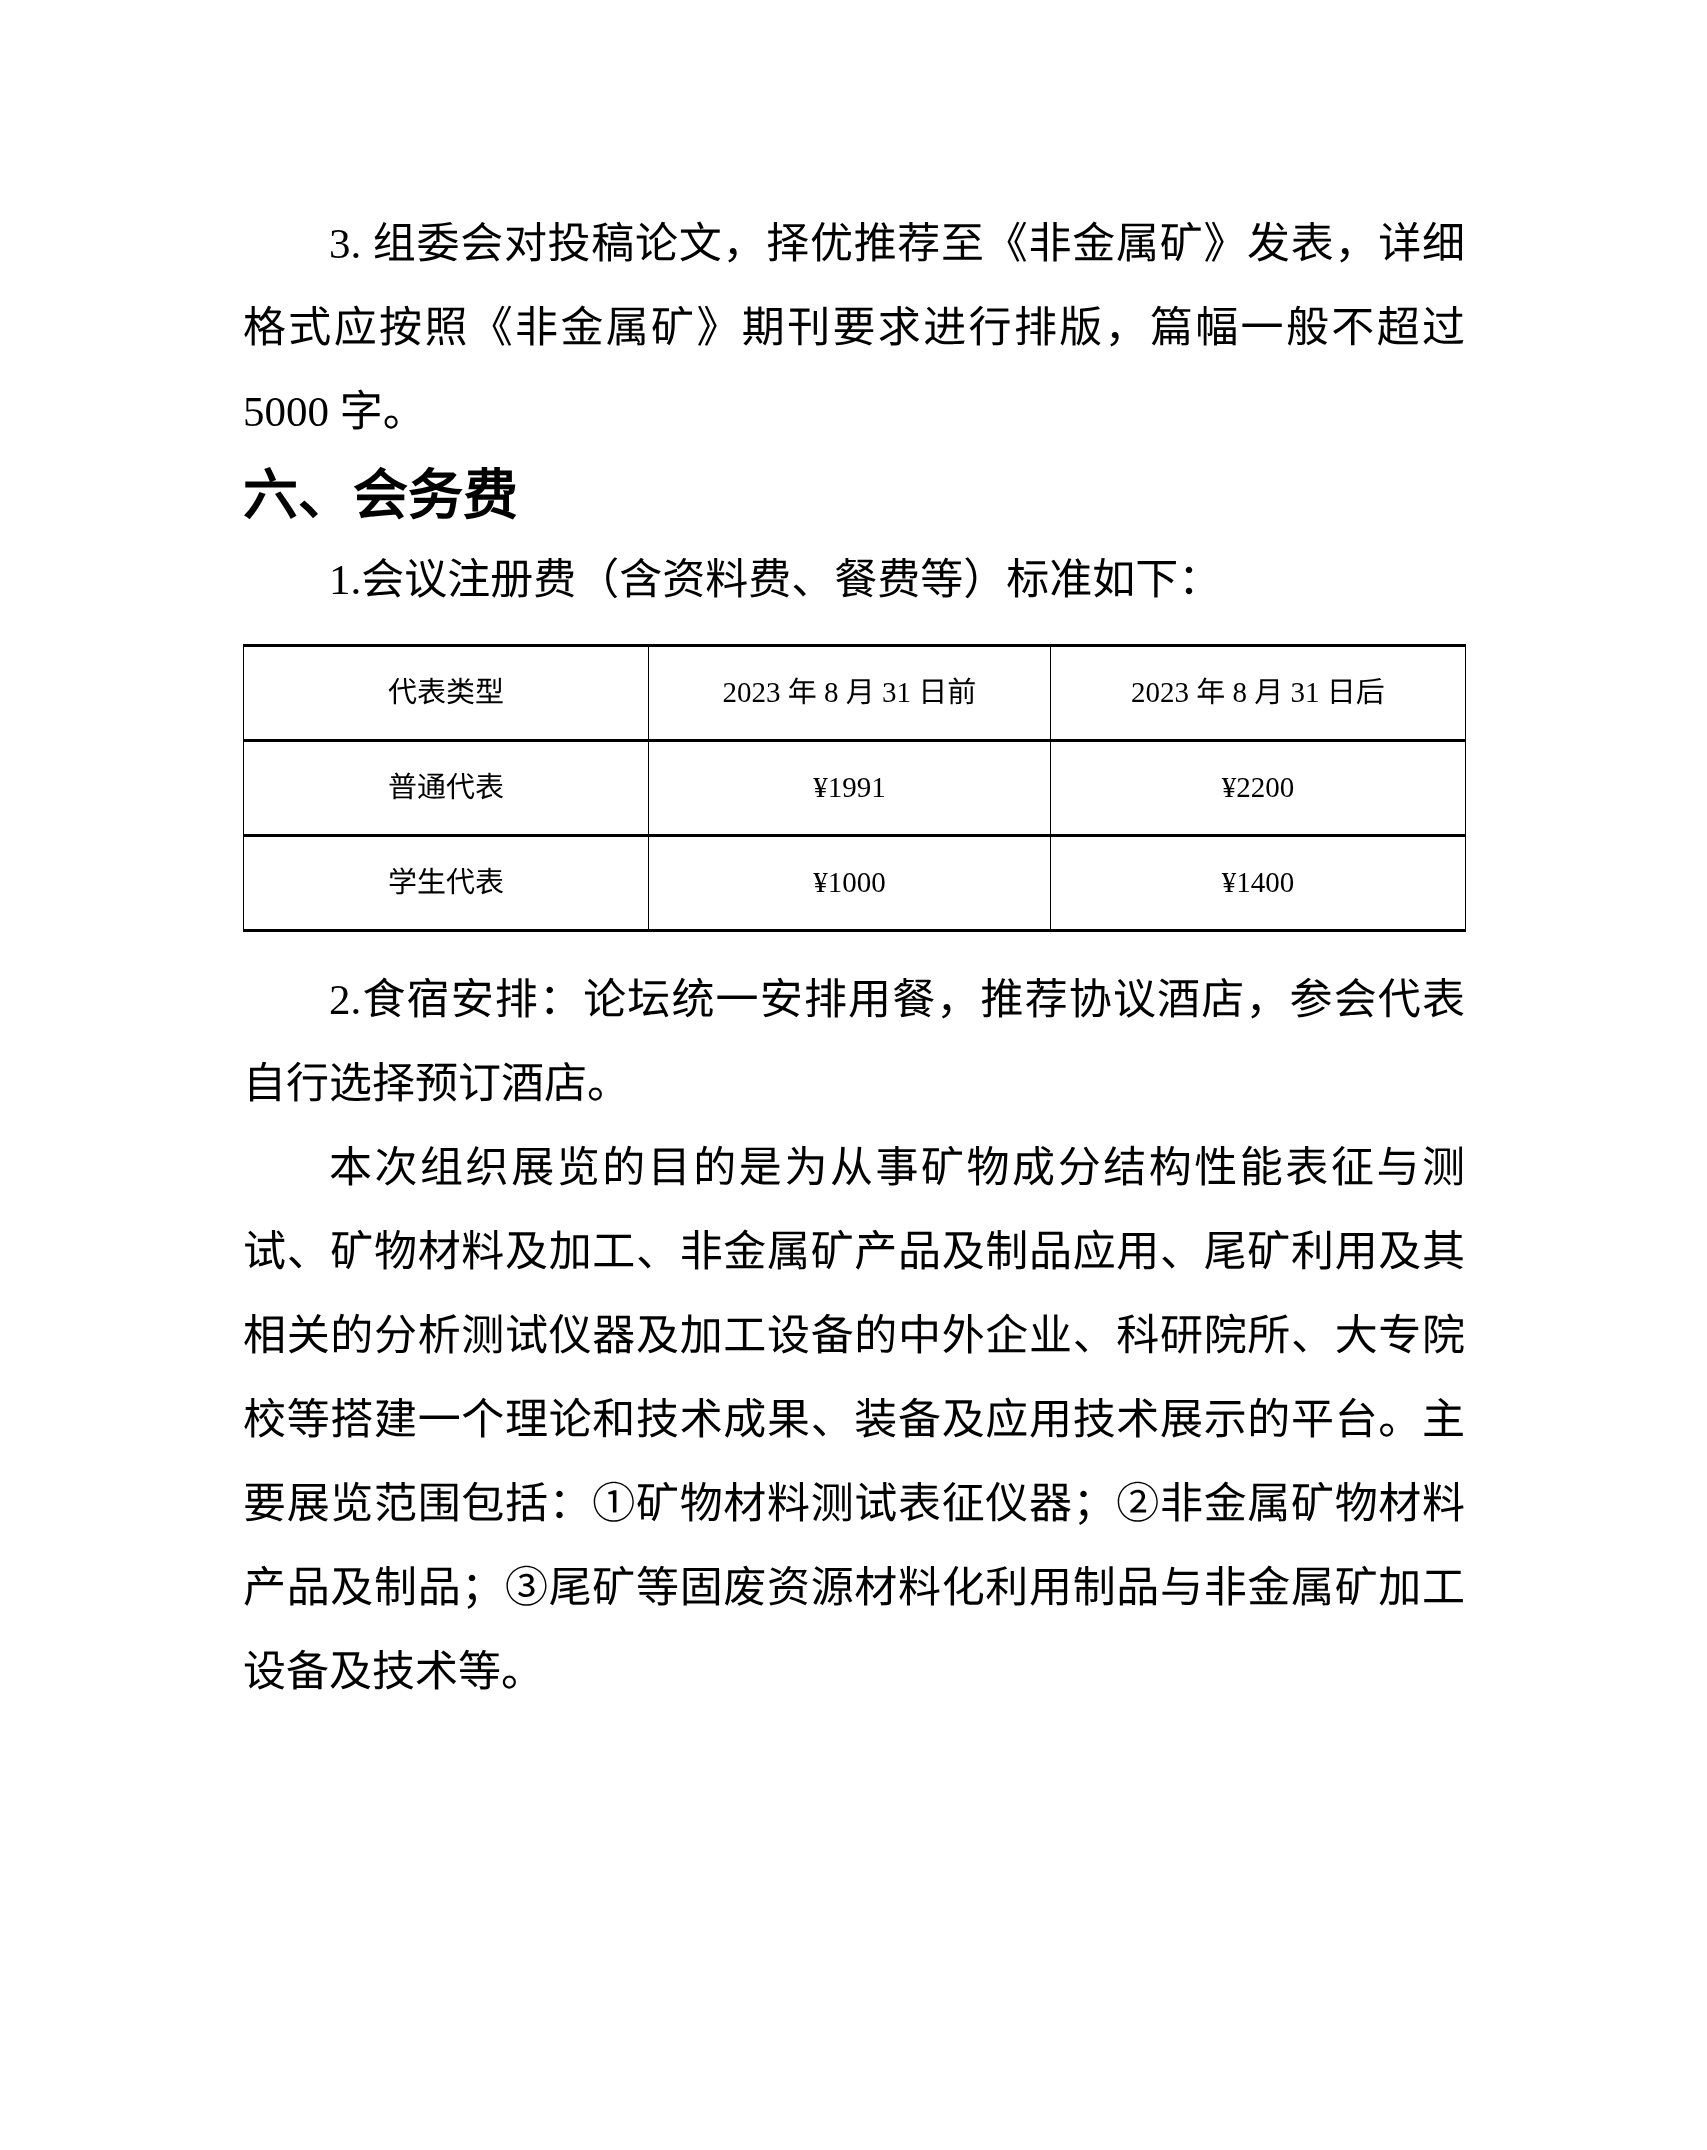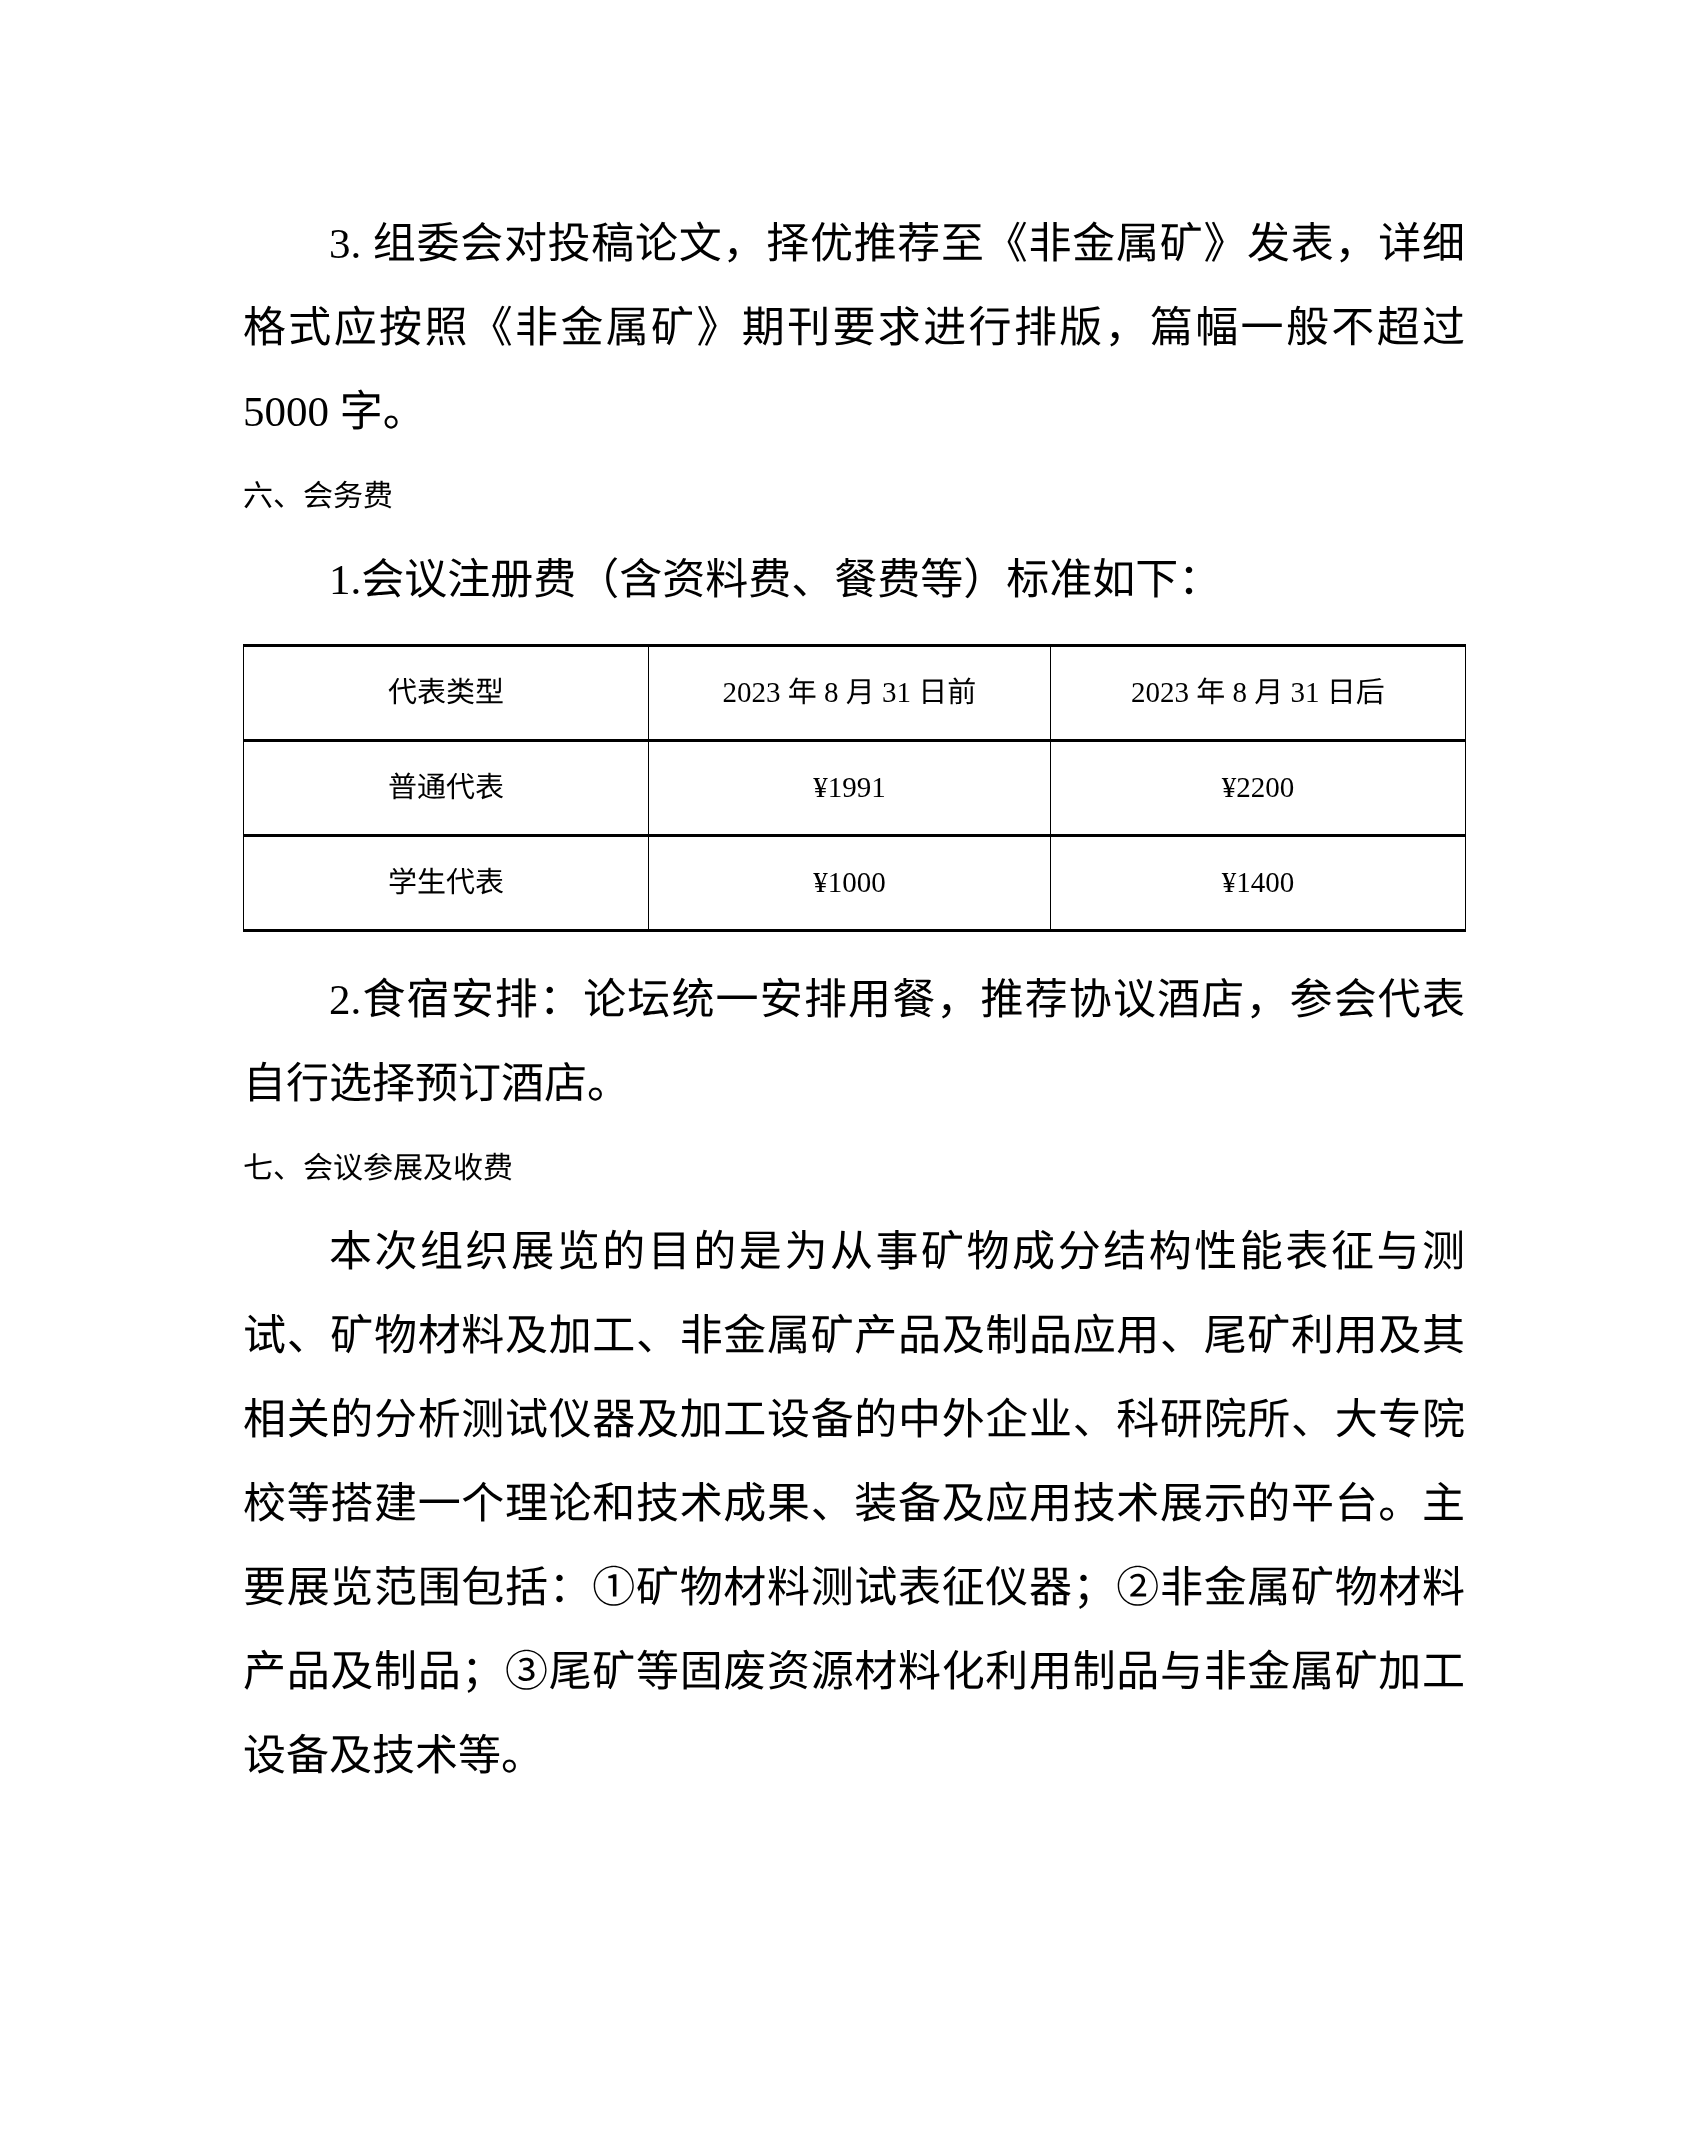--- a/index.html
+++ b/index.html
@@ -24,23 +24,23 @@
     font-size: 43px;
     line-height: 84px;
     text-align: justify;
   }
   .para {
     margin: 0;
     text-indent: 2em;
   }
   .heading {
     margin: 0;
-    font-size: 30px;
+    font-size: 55px;
     line-height: 84px;
-    font-weight: normal;
+    font-weight: bold;
     text-indent: 0;
     text-align: left;
   }
   table.fee-table {
     border-collapse: collapse;
     table-layout: fixed;
     width: 100%;
     margin: 21.5px 0 26px 0;
   }
   table.fee-table td {
@@ -89,20 +89,19 @@
           <td>学生代表</td>
           <td>¥1000</td>
           <td>¥1400</td>
         </tr>
       </tbody>
     </table>
 
 
     <p class="para">2.食宿安排：论坛统一安排用餐，推荐协议酒店，参会代表自行选择预订酒店。</p>
 
-    <h2 class="heading">七、会议参展及收费</h2>
 
     <p class="para">本次组织展览的目的是为从事矿物成分结构性能表征与测试、矿物材料及加工、非金属矿产品及制品应用、尾矿利用及其相关的分析测试仪器及加工设备的中外企业、科研院所、大专院校等搭建一个理论和技术成果、装备及应用技术展示的平台。主要展览范围包括：①矿物材料测试表征仪器；②非金属矿物材料产品及制品；③尾矿等固废资源材料化利用制品与非金属矿加工设备及技术等。</p>
 
   </div>
 
 </div>
 
 
 </body></html>

